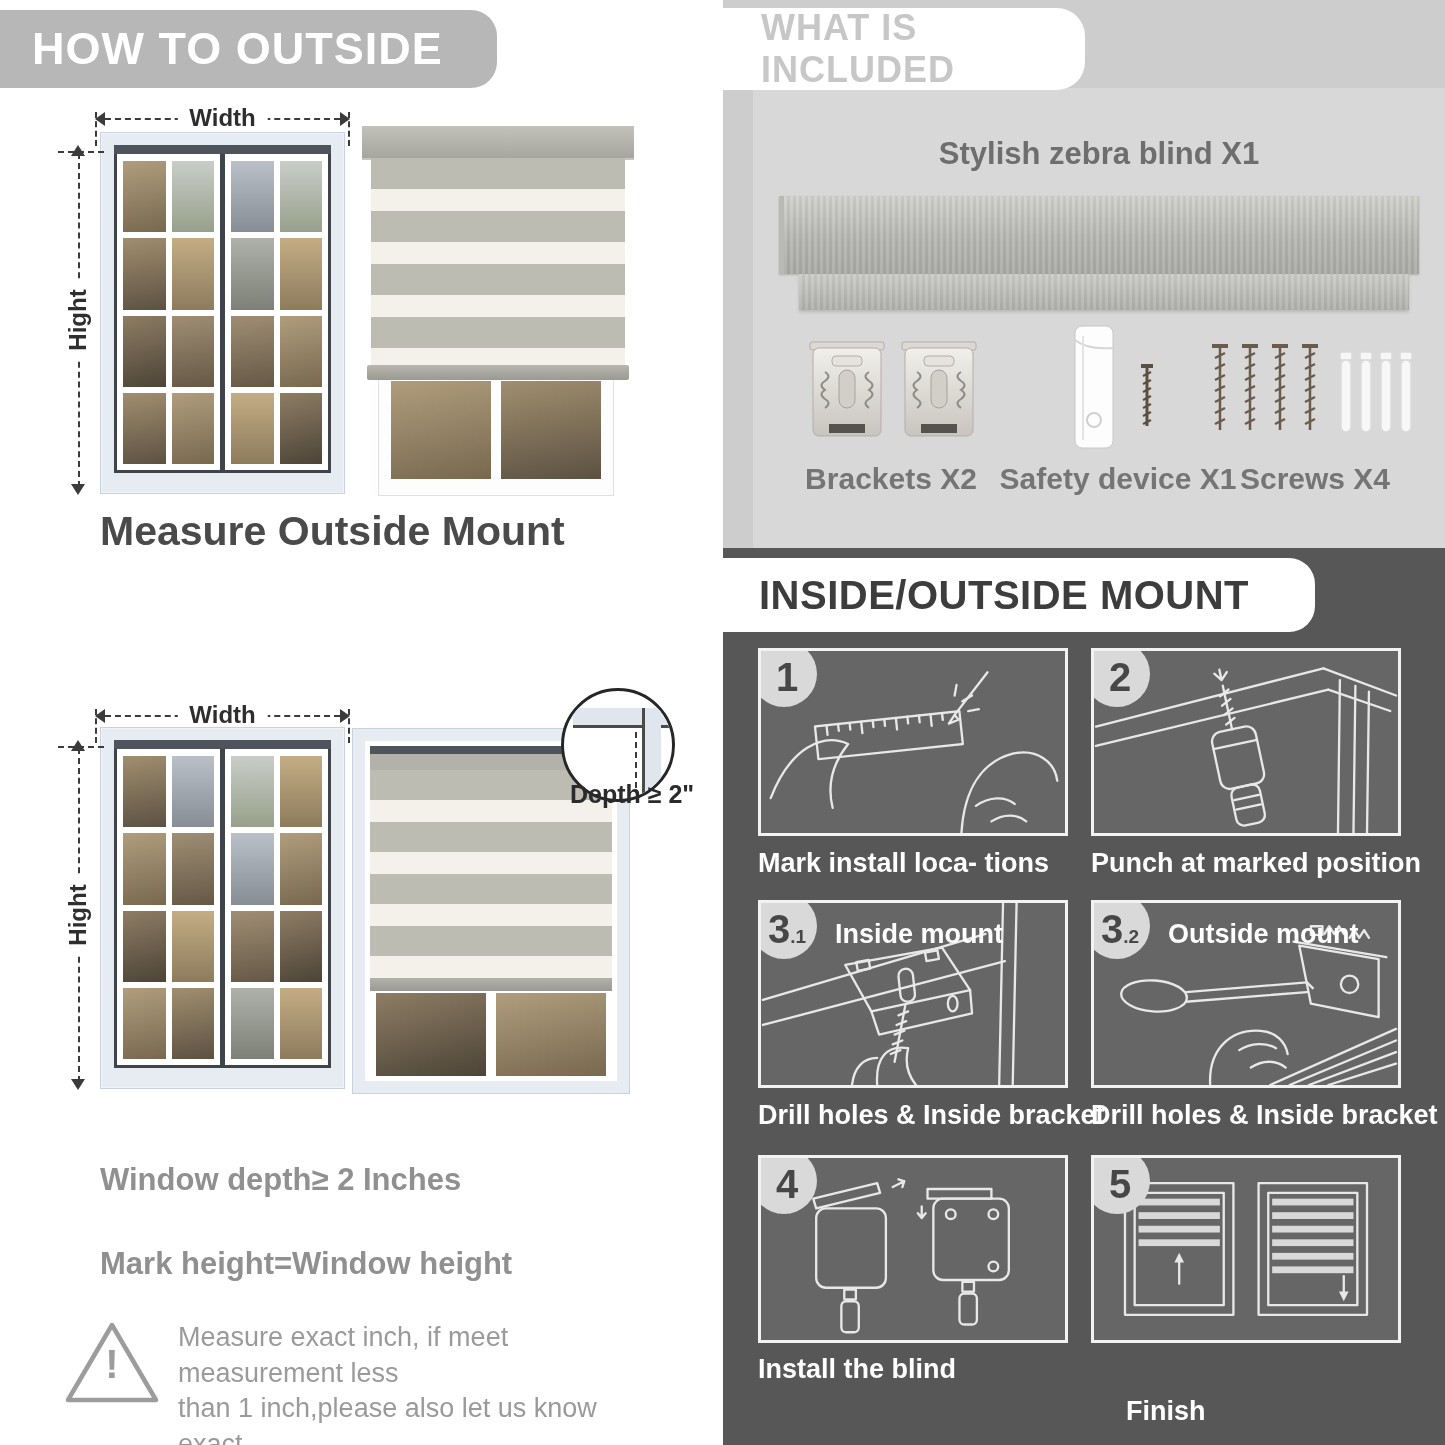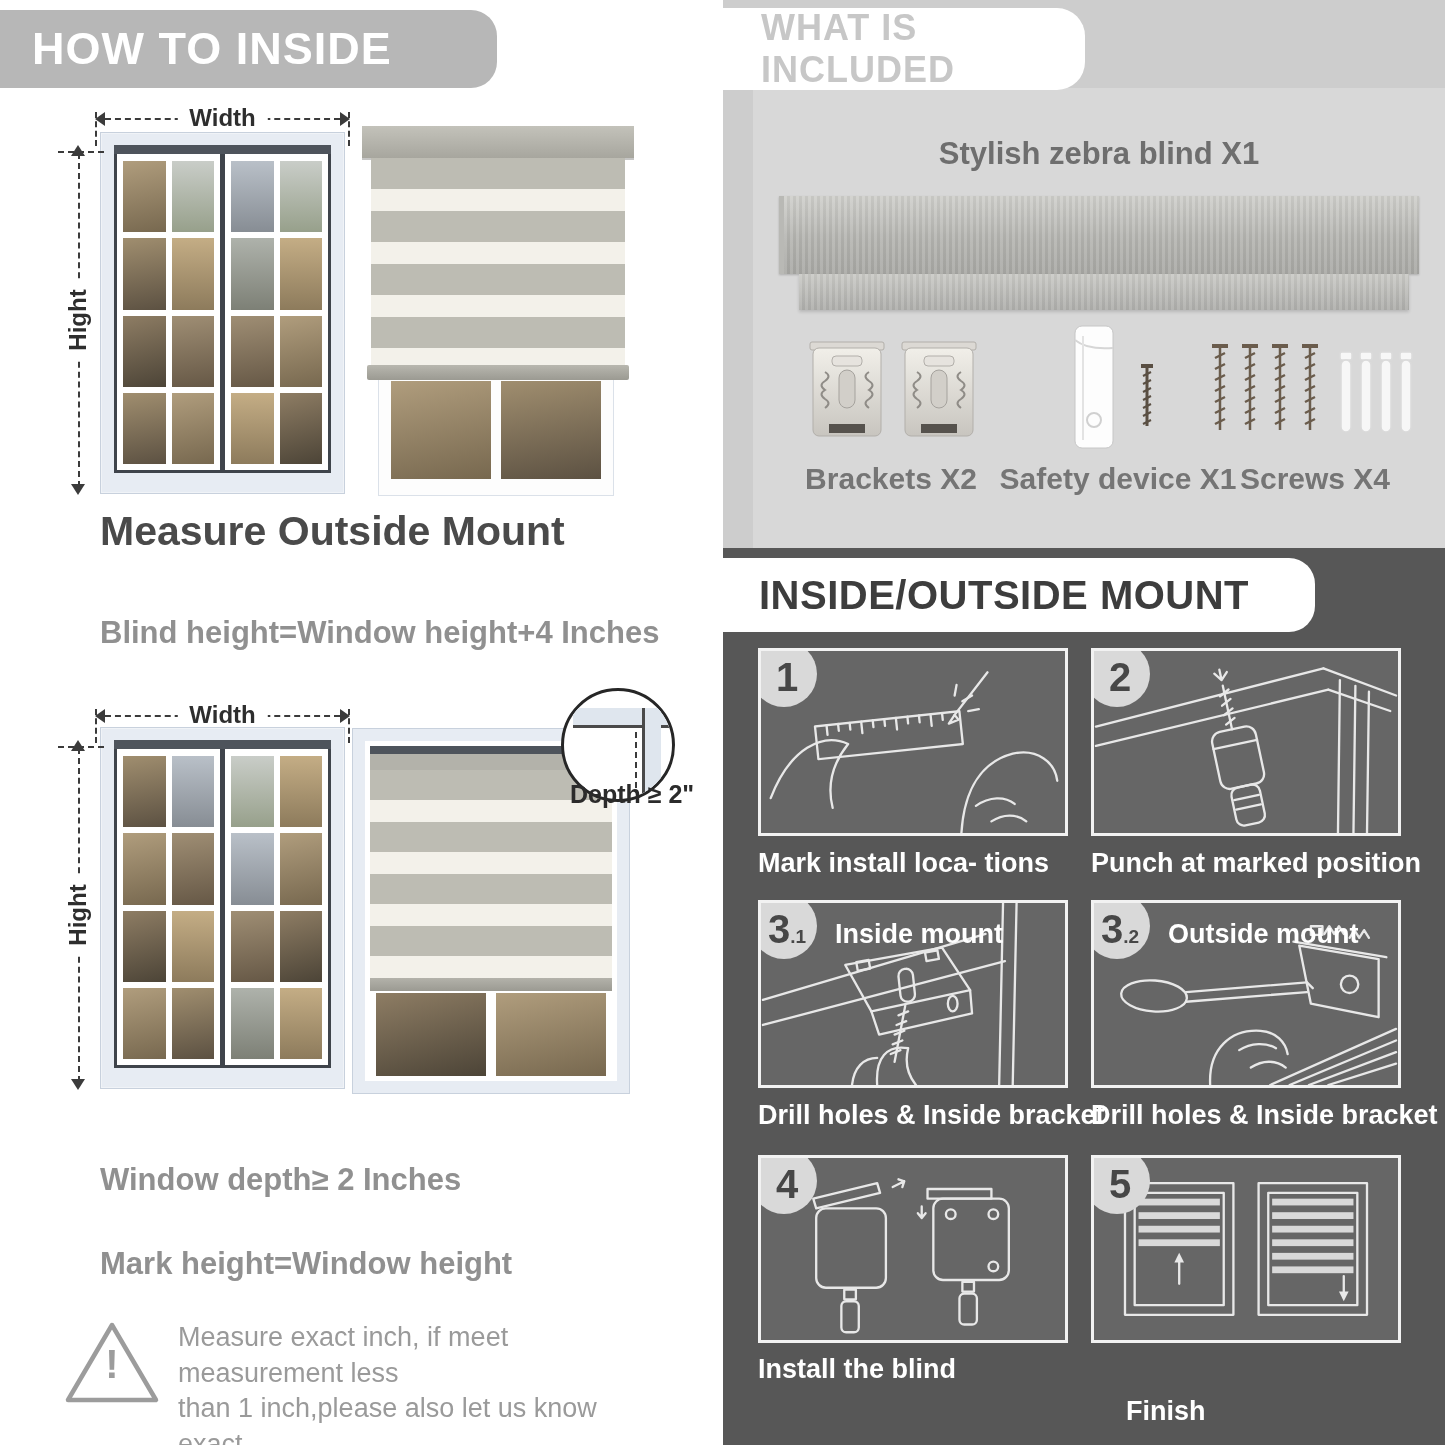--- a/index.html
+++ b/index.html
@@ -132,21 +132,21 @@
   .art .fillarrow { fill:#e8e8e8; stroke:none; }
 
   .acc-svg { position:absolute; }
 </style>
 </head>
 <body>
 
 <div id="left-col">
 
   <div class="banner-left">
-    <span>HOW TO INSIDE</span>
+    <span>HOW TO OUTSIDE</span>
   </div>
 
   <div class="w-measure" style="left:95px; top:104px; width:255px;">
     <div class="line"></div>
     <div class="vtick l"></div>
     <div class="vtick r"></div>
     <div class="wm-arrow l"></div>
     <div class="wm-arrow r"></div>
     <div class="wm-label">Width</div>
   </div>
@@ -189,21 +189,20 @@
         <div class="pg1"></div>
         <div class="pg3"></div>
       </div>
     </div>
     <div class="bf-cassette"></div>
     <div class="bf-shade"></div>
     <div class="bf-rail"></div>
   </div>
 
   <div class="h1-dark" style="top:508px;">Measure Outside Mount</div>
-  <div class="sub-gray" style="top:615px;">Blind height=Window height+4 Inches</div>
 
   <div class="w-measure" style="left:95px; top:701px; width:255px;">
     <div class="line"></div>
     <div class="vtick l"></div>
     <div class="vtick r"></div>
     <div class="wm-arrow l"></div>
     <div class="wm-arrow r"></div>
     <div class="wm-label">Width</div>
   </div>
 

